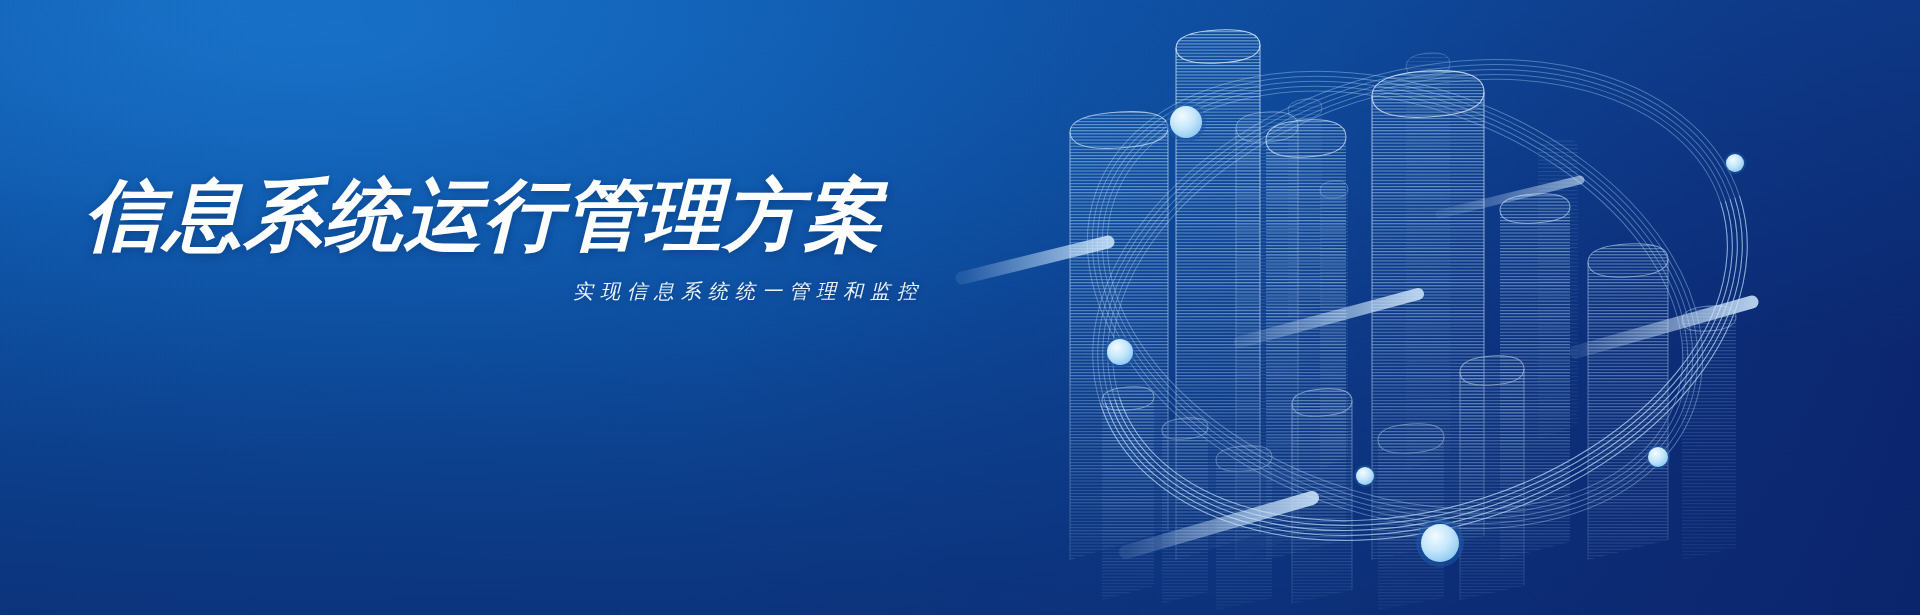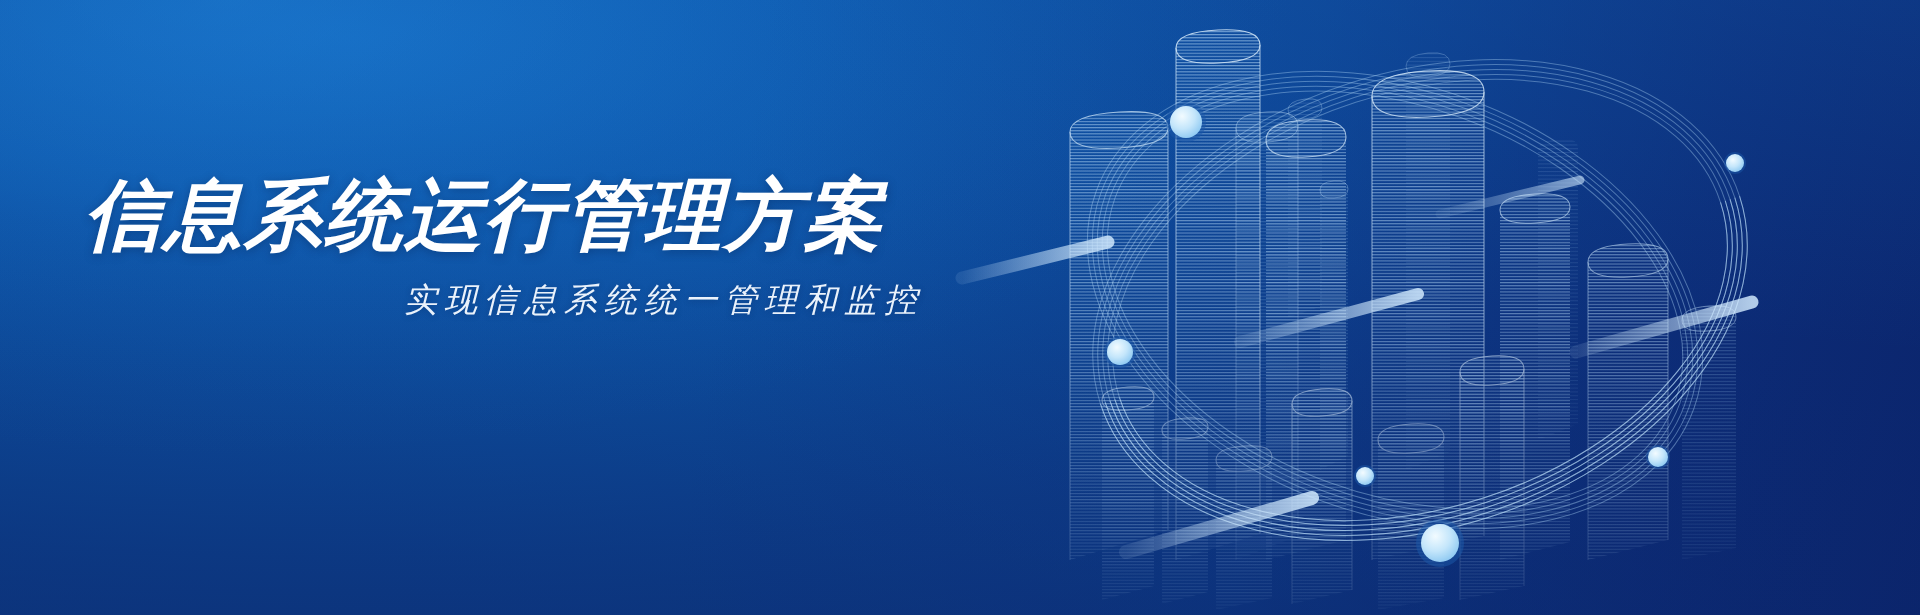--- a/index.html
+++ b/index.html
@@ -70,21 +70,21 @@
     font-style: italic;
     color: #ffffff;
     letter-spacing: 2px;
     white-space: nowrap;
     text-shadow: 0 2px 10px rgba(3,26,70,0.35);
   }
   .subline {
     margin: 22px 0 0 0;
     text-align: right;
     padding-right: 20px;
-    font-size: 33px;
+    font-size: 20px;
     font-style: italic;
     font-weight: 300;
     color: #eaf2fb;
     letter-spacing: 7px;
     white-space: nowrap;
     text-shadow: 0 1px 6px rgba(3,26,70,0.30);
   }
 
   
   .art {

